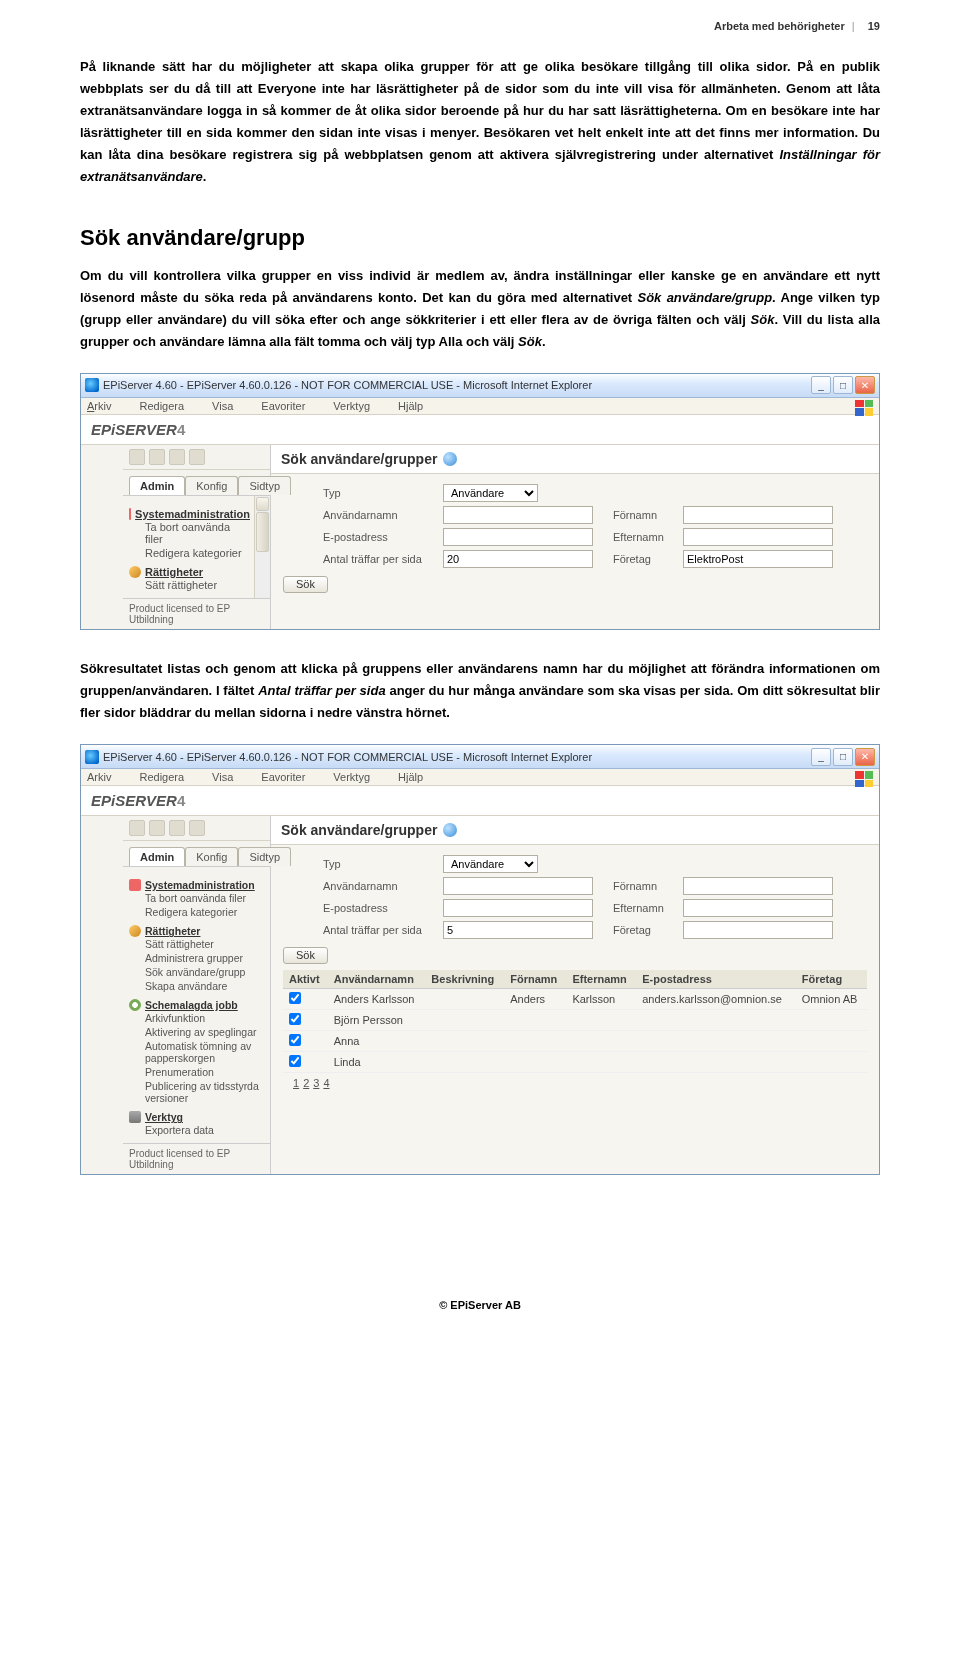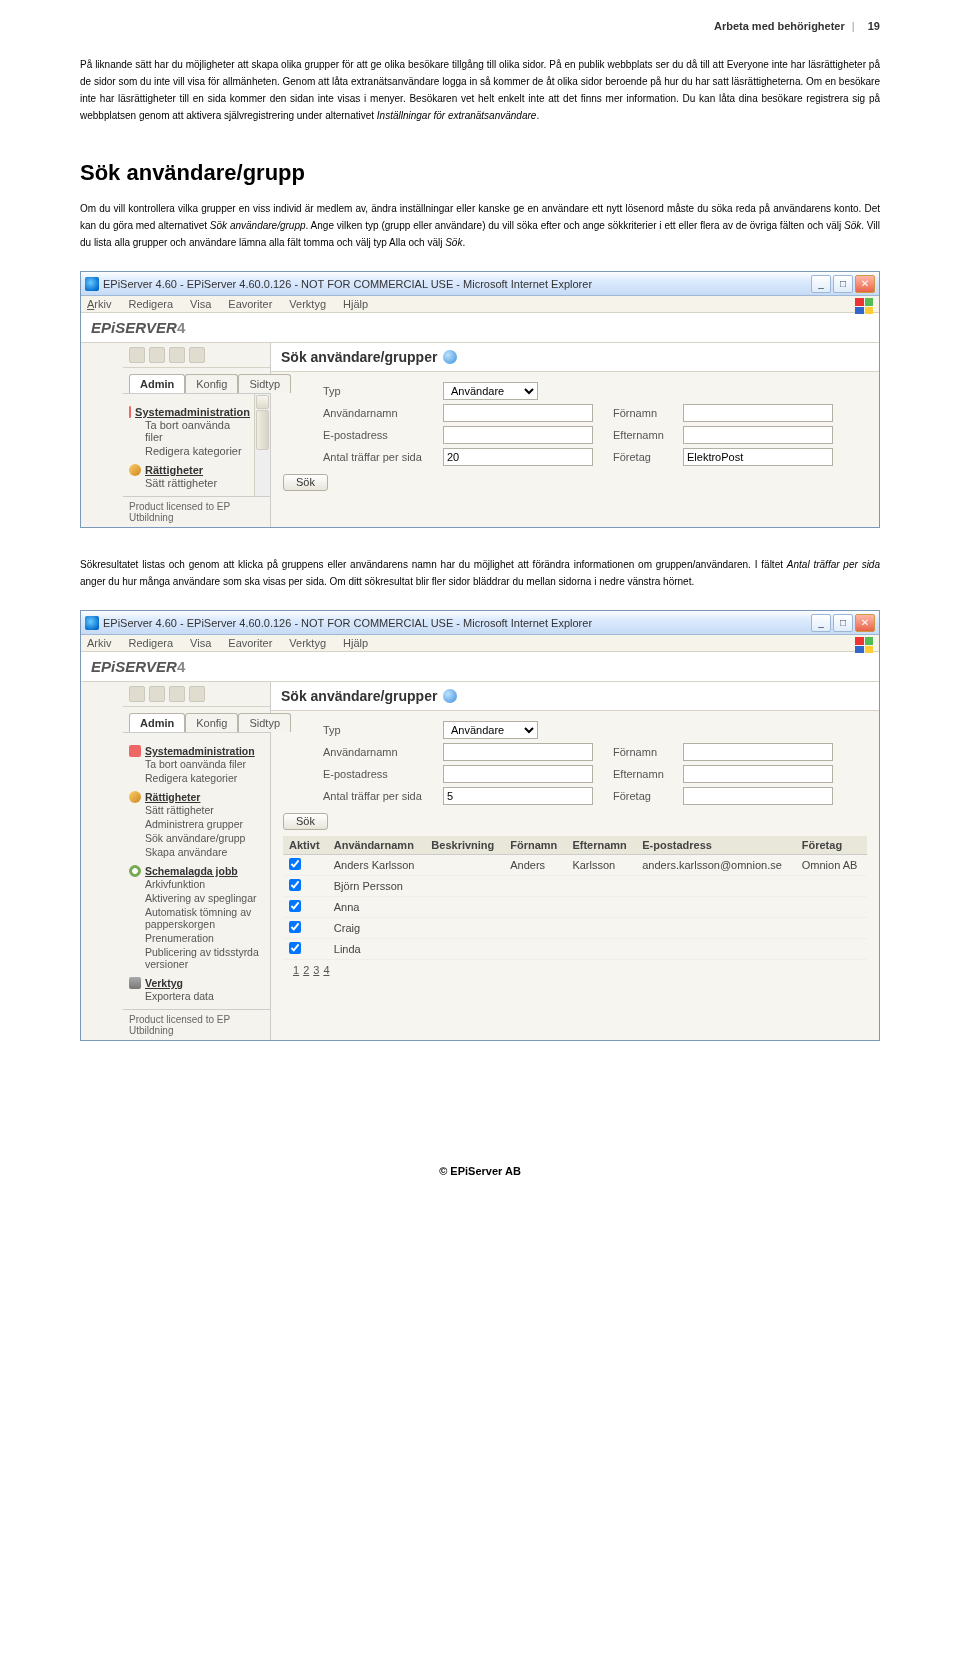--- a/index.html
+++ b/index.html
@@ -15,25 +15,25 @@
   .page-header {
     text-align: right;
     font-size: 11px;
     color: #333;
     margin-bottom: 24px;
   }
   .page-header .chap { font-weight: bold; }
   .page-header .sep { margin: 0 4px; color: #999; }
   .page-header .num { font-weight: bold; margin-left: 6px; }
   .body-text {
-    font-size: 10px;
+    font-size: 13px;
     line-height: 1.7;
     margin-bottom: 18px;
     text-align: justify;
-    font-weight: normal;
+    font-weight: bold;
   }
   .body-text .ital { font-style: italic; }
   h2.section {
     font-size: 22px;
     font-weight: bold;
     margin: 36px 0 14px 0;
   }
   
   .ie-window {
     border: 1px solid #7a98b8;
@@ -59,21 +59,21 @@
   .titlebar .title-text { flex: 1; color: #333; }
   .titlebar .winbtns { display: flex; gap: 2px; }
   .titlebar .wb {
     width: 20px; height: 18px; border: 1px solid #9db6d4;
     background: linear-gradient(#fff,#e0ecfa); font-size: 10px;
     display:flex; align-items:center; justify-content:center;
     border-radius:2px; color:#345;
   }
   .titlebar .wb.close { background: linear-gradient(#ffb8a8,#e96448); color:#fff; border-color:#c94; }
   .menubar {
-    display:flex; padding: 2px 6px; gap: 17px;
+    display:flex; padding: 2px 6px; gap: 28px;
     background: #f6f3ea; border-bottom:1px solid #d6d2c6;
     color:#555; font-size:11px; position:relative;
   }
   .menubar .m u { text-decoration: underline; }
   .menubar .winflag {
     position:absolute; right:6px; top:2px; width:18px; height:16px;
     display:grid; grid-template-columns:1fr 1fr; grid-template-rows:1fr 1fr; gap:1px;
   }
   .menubar .winflag span:nth-child(1){background:#e33;}
   .menubar .winflag span:nth-child(2){background:#5b5;}
@@ -413,29 +413,20 @@
                 <td><input type="checkbox" checked="" style=""></td>
                 <td>Anna</td>
                 <td></td>
                 <td></td>
                 <td></td>
                 <td></td>
                 <td></td>
               </tr>
               <tr>
                 <td><input type="checkbox" checked="" style=""></td>
-                <td>Craig</td>
-                <td></td>
-                <td></td>
-                <td></td>
-                <td></td>
-                <td></td>
-              </tr>
-              <tr>
-                <td><input type="checkbox" checked="" style=""></td>
                 <td>Linda</td>
                 <td></td>
                 <td></td>
                 <td></td>
                 <td></td>
                 <td></td>
               </tr>
             </tbody>
         </table>
         <div class="pager" id="pager">

